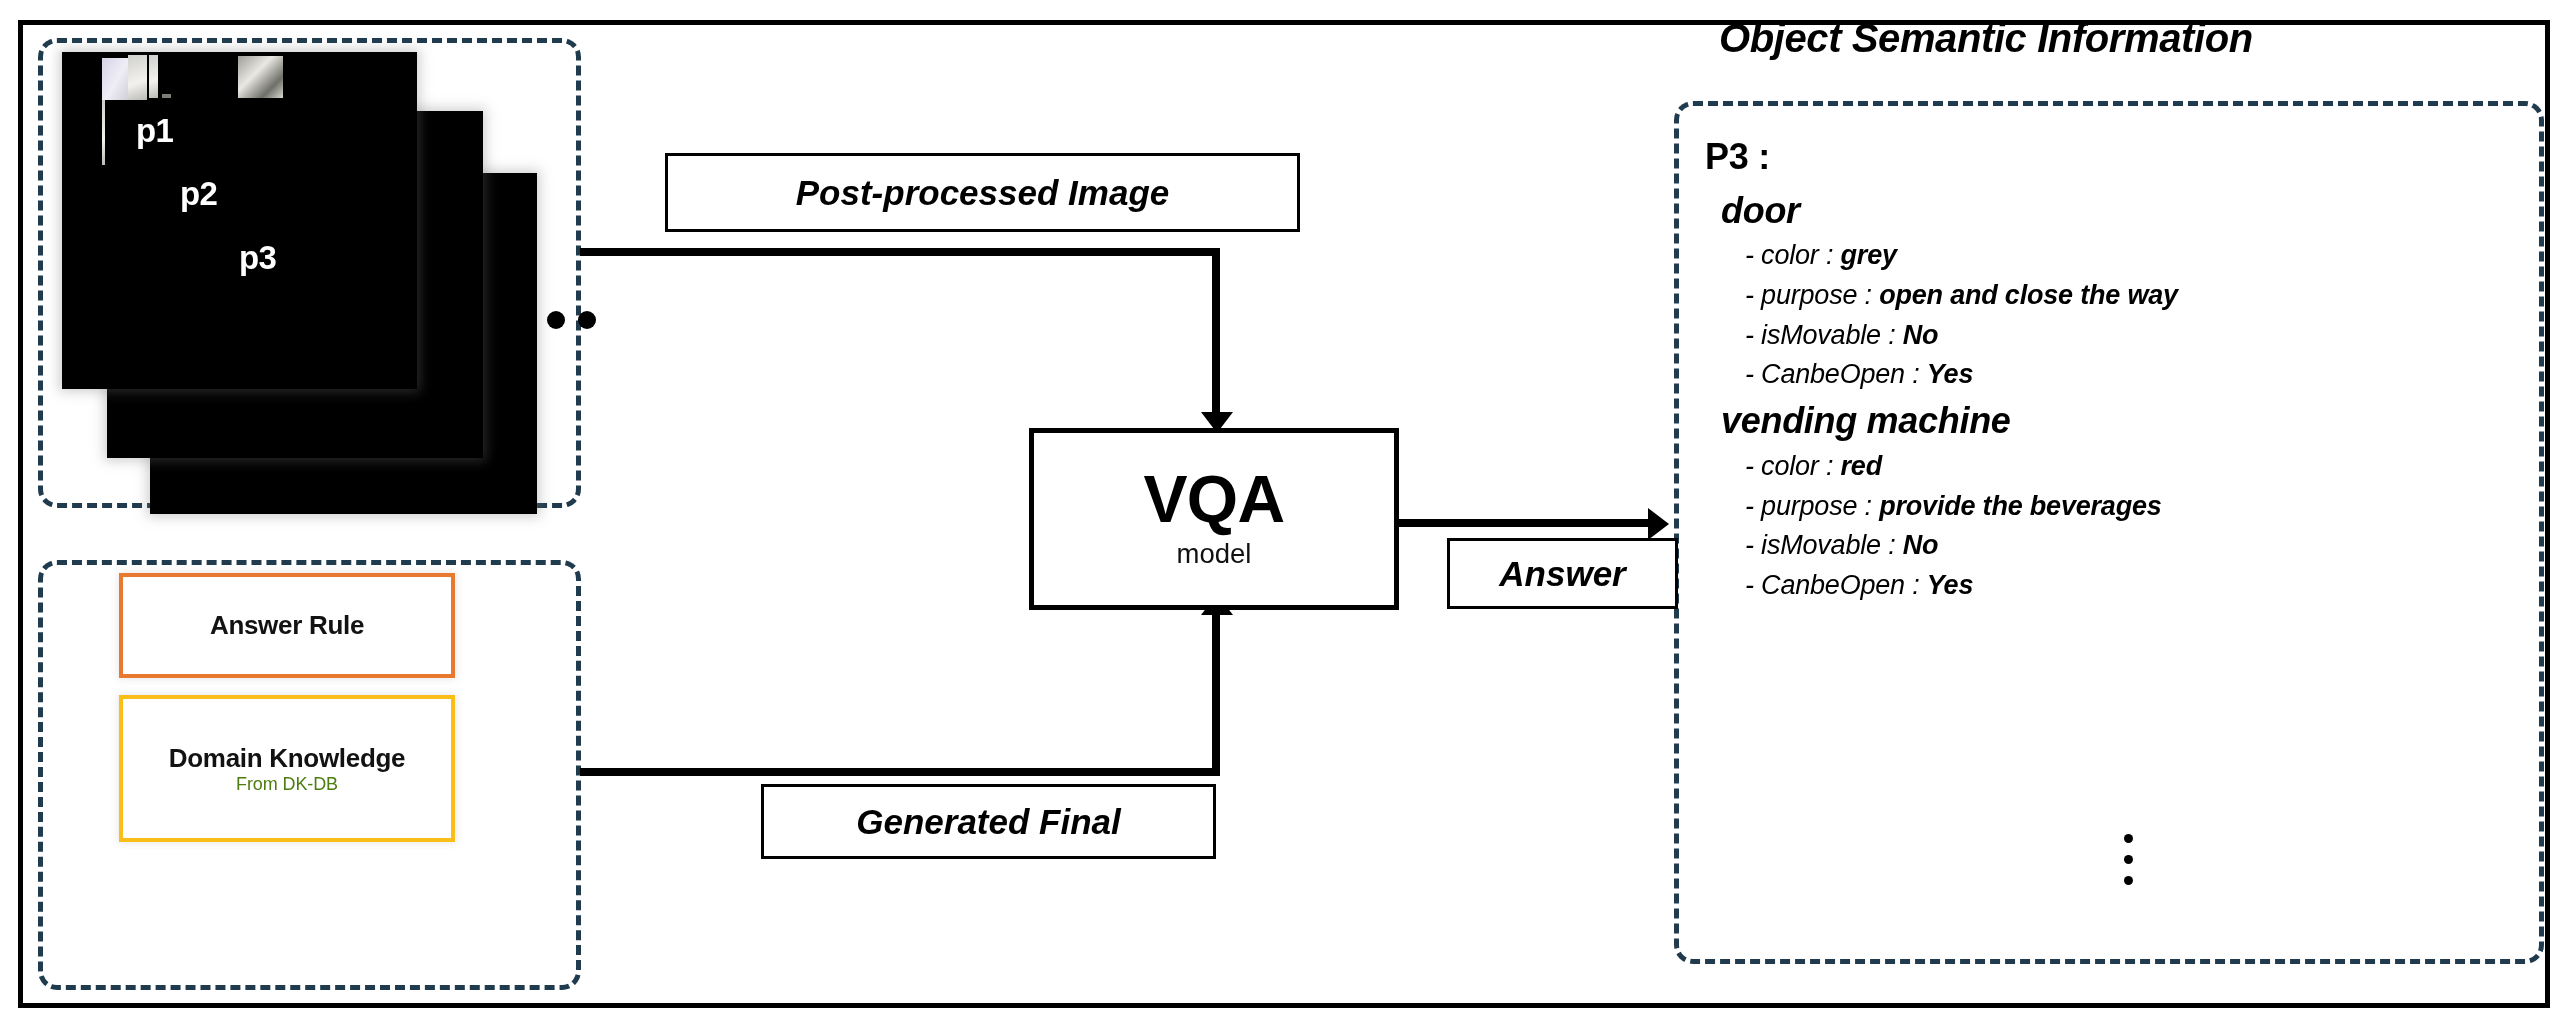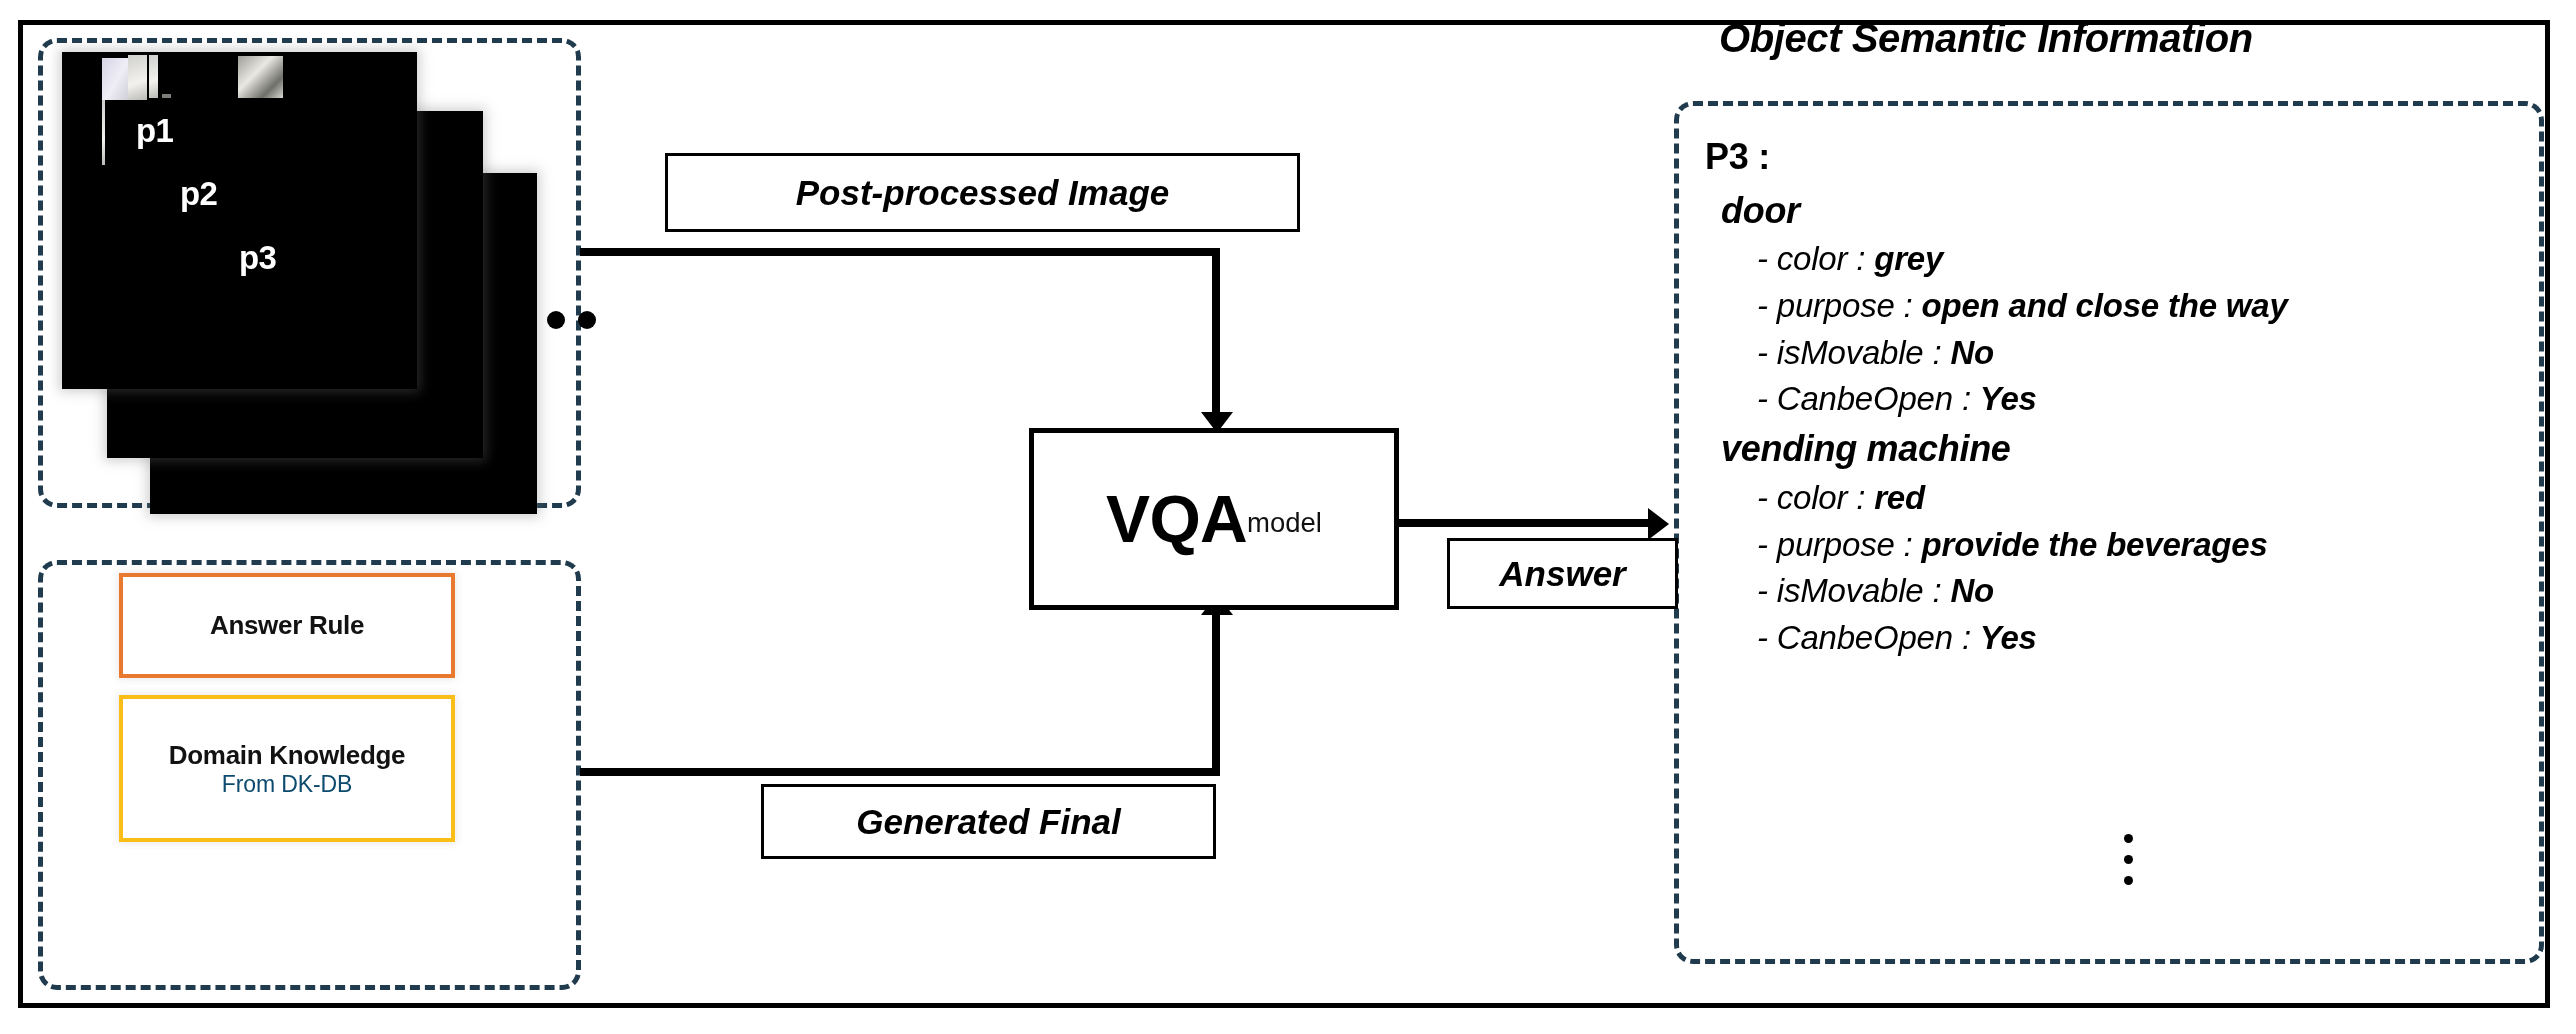--- a/index.html
+++ b/index.html
@@ -180,23 +180,23 @@
     left: 119px; top: 856px; width: 336px; height: 104px;
     border: 4.3px solid #2E7399;
   }
   .prompt-label-bold {
     font-size: 26px;
     font-weight: bold;
     color: #121212;
     letter-spacing: -0.3px;
   }
   .prompt-label-sub {
-    font-size: 23px;
+    font-size: 18px;
     font-weight: normal;
-    color: #0c4a6e;
+    color: #4d7c0f;
     letter-spacing: -0.1px;
   }
 
   
   .ln { position: absolute; background: #000000; }
 
   
   #ln-top-h { left: 580px;  top: 248px; width: 640px; height: 8px; }
   #ln-top-v { left: 1212px; top: 248px; width: 8px;  height: 170px; }
   .arrow-down {
@@ -233,21 +233,21 @@
 
   
   #vqa-box {
     position: absolute;
     left: 1029px; top: 428px;
     width: 370px; height: 182px;
     border: 5px solid #000000;
     background: #ffffff;
     box-sizing: border-box;
     display: flex;
-    flex-direction: row;
+    flex-direction: column;
     align-items: center;
     justify-content: center;
   }
   #vqa-title {
     font-size: 66px;
     font-weight: bold;
     color: #000000;
     line-height: 0.95;
     letter-spacing: -0.7px;
   }
@@ -313,22 +313,22 @@
   .sem-object {
     font-size: 36px;
     font-weight: bold;
     font-style: italic;
     margin-left: 16px;
     margin-top: 10px;
     margin-bottom: 5.8px;
     letter-spacing: -0.3px;
   }
   .sem-attr {
-    font-size: 33px;
-    margin-left: 52px;
+    font-size: 27px;
+    margin-left: 40px;
     margin-top: 8.7px;
     white-space: nowrap;
     letter-spacing: -0.2px;
   }
   .sem-attr .k {
     font-style: italic;
     font-weight: normal;
   }
   .sem-attr .v {
     font-weight: bold;

